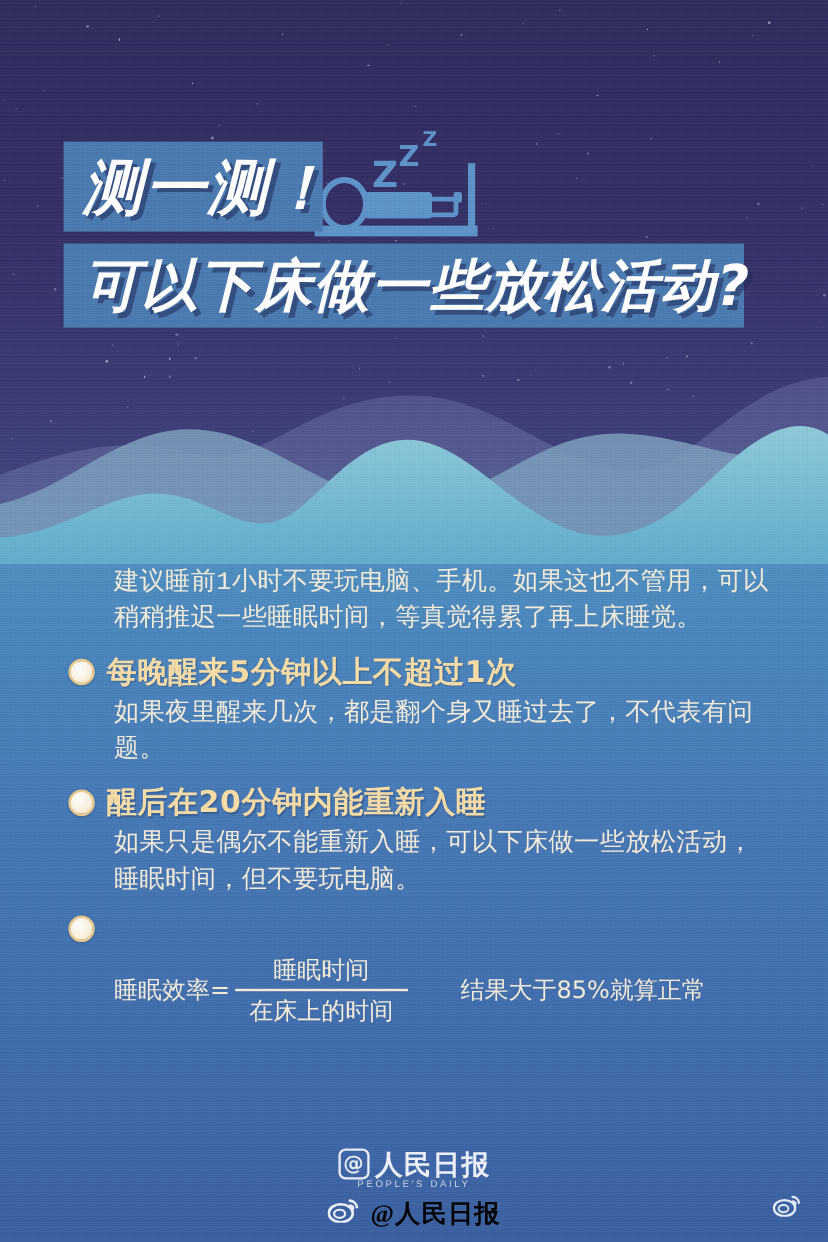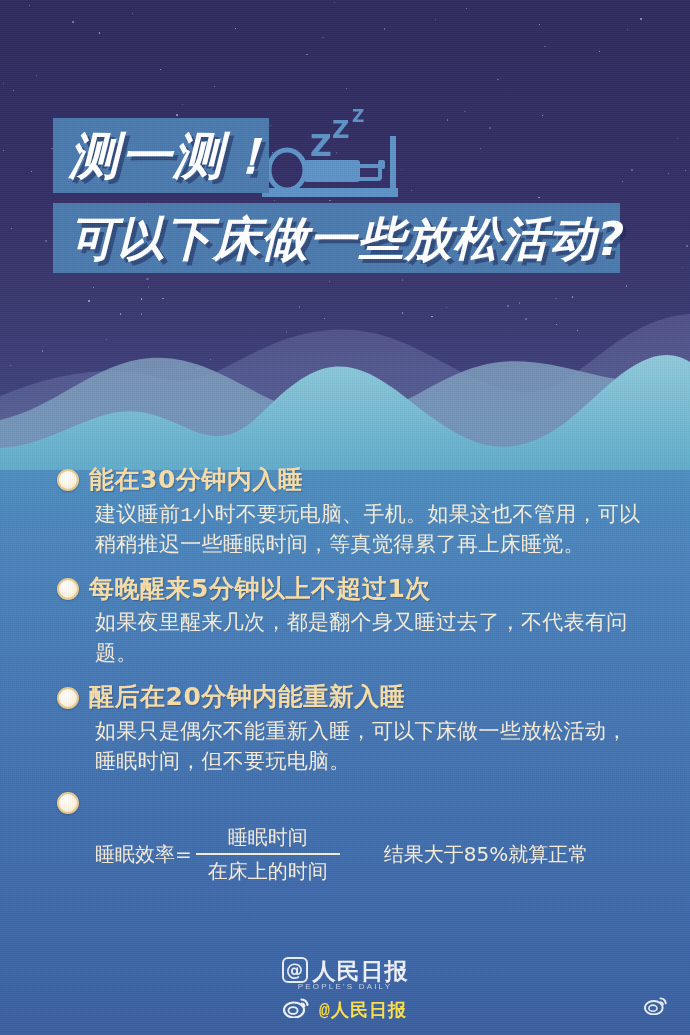--- a/index.html
+++ b/index.html
@@ -139,22 +139,22 @@
   .pd-sub {
     position:absolute; left:0; right:0; top:27px; text-align:center;
     color:#c9d3e8; font-size:8px; letter-spacing:2.2px;
     font-family:"Liberation Sans",sans-serif;
   }
   .pd-weibo {
     position:absolute; left:0; right:0; top:42px;
     display:flex; justify-content:center; align-items:center; gap:9px;
   }
   .weibo-handle {
-    color:#fde047; font-size:18px; font-weight:bold; letter-spacing:1px;
-    font-family:Liberation Mono, monospace;
+    color:#000000; font-size:21px; font-weight:bold; letter-spacing:1px;
+    font-family:Liberation Serif, serif;
   }
   .corner-credit {
     position:absolute; right:22px; bottom:16px;
     display:flex; align-items:center; gap:8px;
   }
   .corner-handle {
     color:#e7ecf7; font-size:18px; letter-spacing:.5px;
     font-family:"DejaVu Sans","Liberation Sans",sans-serif;
   }
 </style>
@@ -337,24 +337,20 @@
       <span class="banner-text">测一测！</span>
     </div>
     <div class="banner banner2">
       <span class="banner-text">可以下床做一些放松活动?</span>
     </div>
   </div>
 
   <div class="content">
 
     <div class="item">
-      <div class="bullet-row">
-        <span class="dot"></span>
-        <span class="item-title">能在30分钟内入睡</span>
-      </div>
       <div class="item-body">建议睡前1小时不要玩电脑、手机。如果这也不管用，可以稍稍推迟一些睡眠时间，等真觉得累了再上床睡觉。</div>
     </div>
 
     <div class="item">
       <div class="bullet-row">
         <span class="dot"></span>
         <span class="item-title">每晚醒来5分钟以上不超过1次</span>
       </div>
       <div class="item-body">如果夜里醒来几次，都是翻个身又睡过去了，不代表有问题。</div>
     </div>

